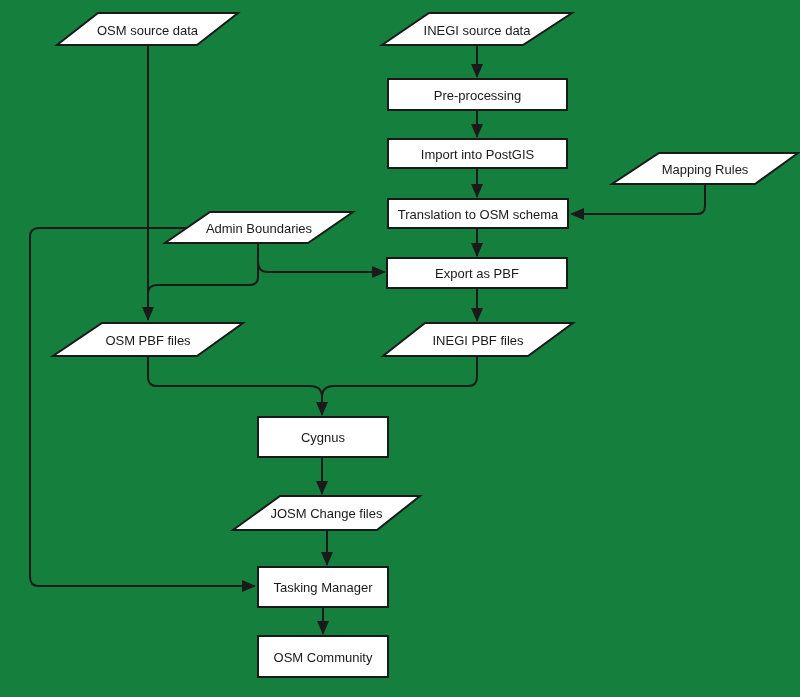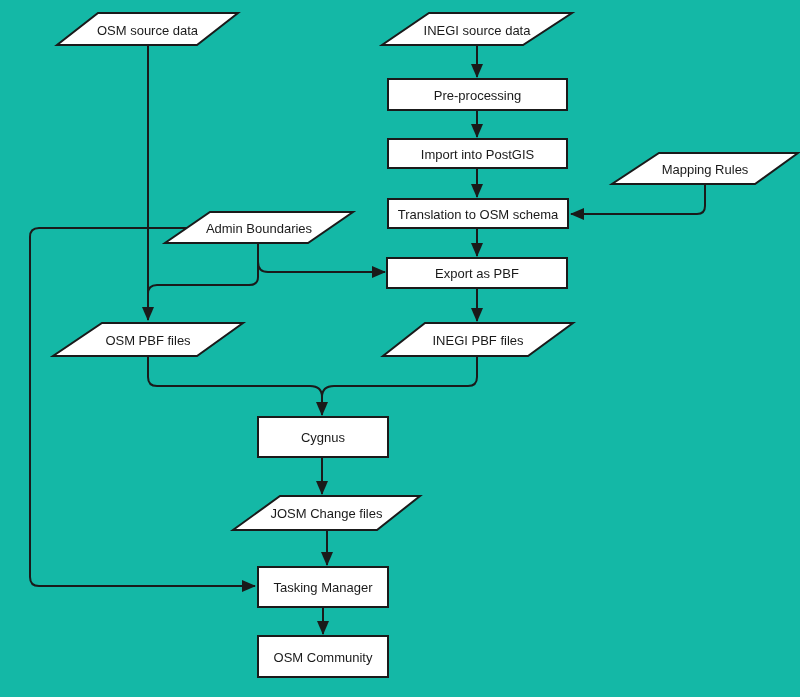--- a/index.html
+++ b/index.html
@@ -7,21 +7,21 @@
     padding: 0;
     background: #ffffff;
     width: 800px;
     height: 697px;
     overflow: hidden;
     font-family: "Liberation Sans", sans-serif;
   }
   #canvas-wrap {
     width: 800px;
     height: 697px;
-    background: #14b8a6;
+    background: #15803d;
   }
   svg {
     display: block;
   }
   .edge {
     fill: none;
     stroke: #1a1a1a;
     stroke-width: 2;
   }
   .edge-noarrow {

